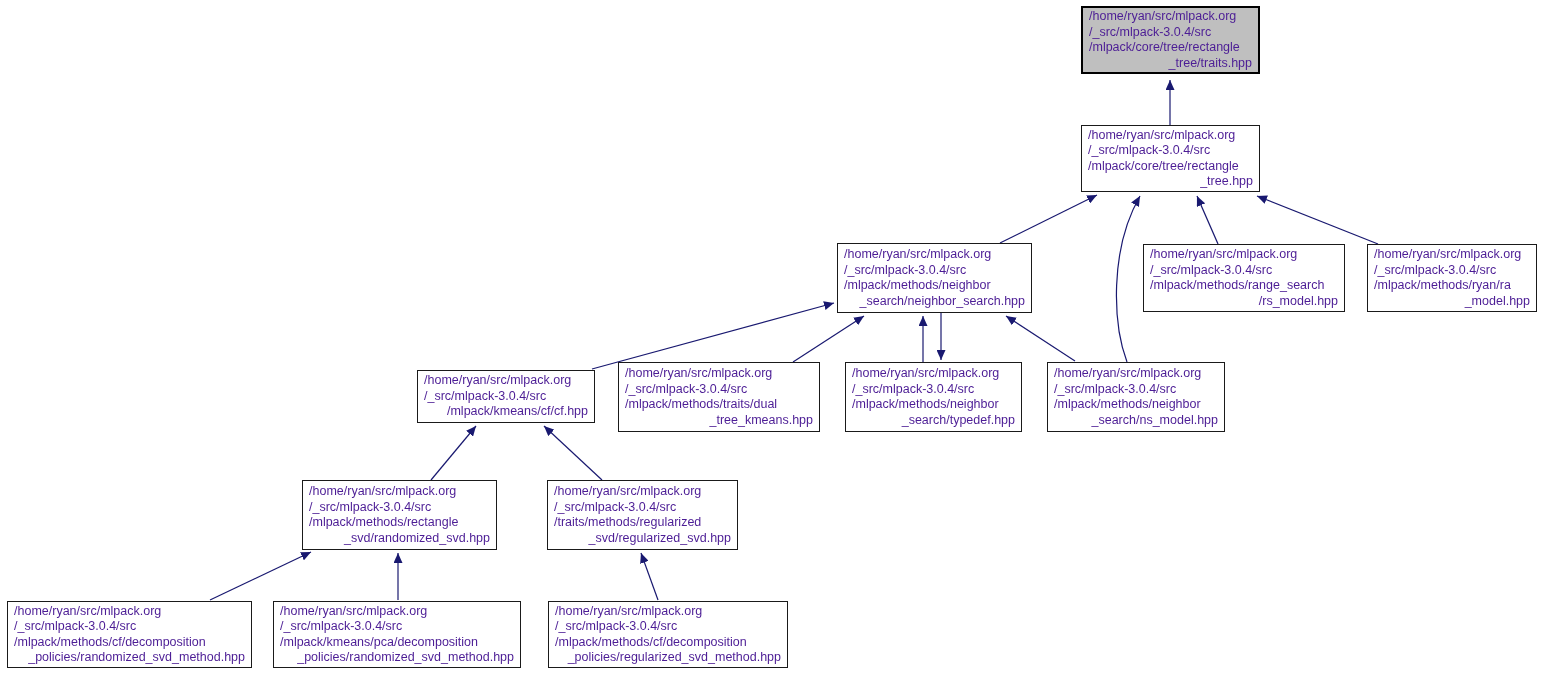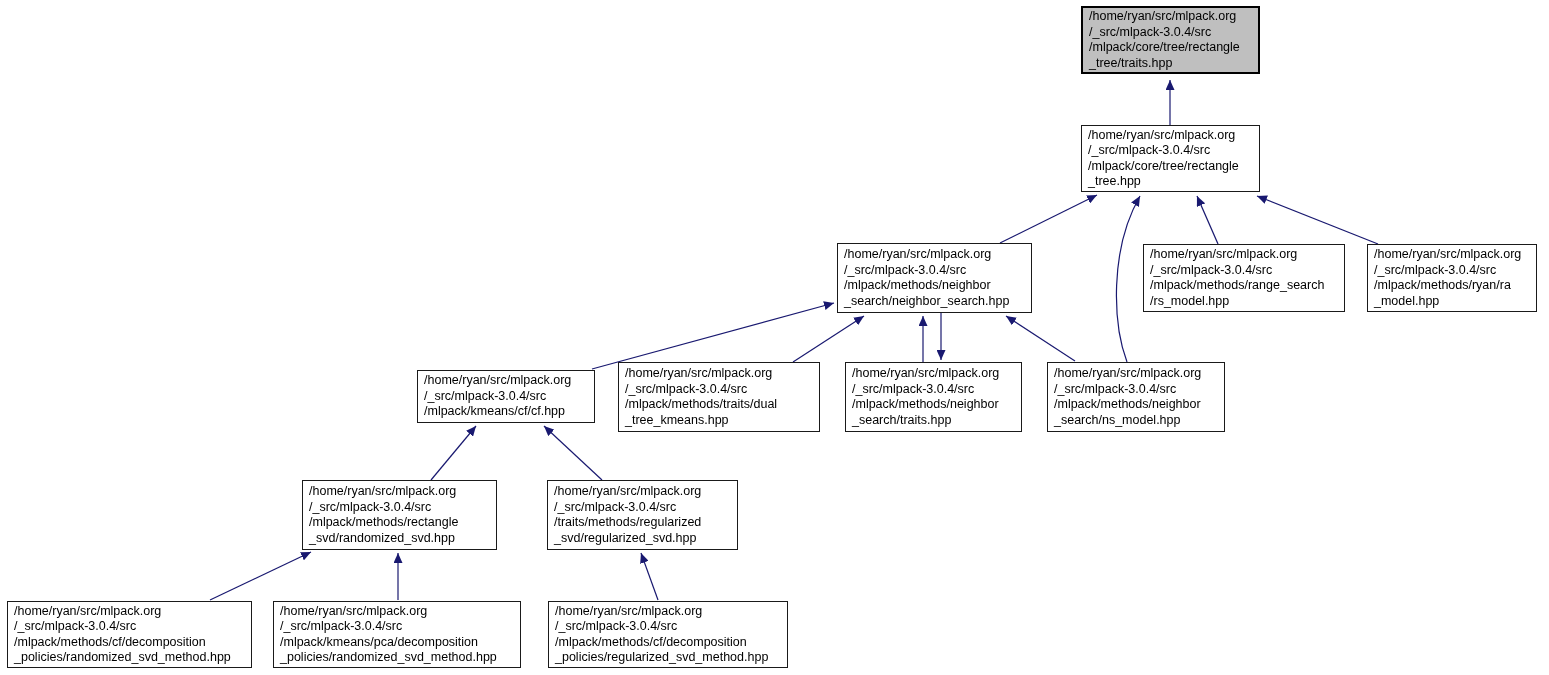--- a/index.html
+++ b/index.html
@@ -19,35 +19,35 @@
     left: 0;
     top: 0;
     z-index: 1;
   }
   .node {
     position: absolute;
     z-index: 2;
     box-sizing: border-box;
     background: #ffffff;
     border: 1px solid #1a1a1a;
-    color: #000000;
+    color: #4c1d95;
     font-size: 12.5px;
     line-height: 15.5px;
     padding: 2px 6px;
     display: flex;
     flex-direction: column;
     justify-content: center;
     cursor: pointer;
   }
   .node .ln {
     white-space: nowrap;
     text-align: left;
   }
   .node .ln:last-child {
-    text-align: left;
+    text-align: right;
   }
   .node.highlight {
     background: #bfbfbf;
     border-width: 2px;
     border-color: #000000;
   }
 </style>
 </head>
 <body>
 
@@ -121,21 +121,21 @@
   <span class="ln">/home/ryan/src/mlpack.org</span>
   <span class="ln">/_src/mlpack-3.0.4/src</span>
   <span class="ln">/mlpack/methods/traits/dual</span>
   <span class="ln">_tree_kmeans.hpp</span>
 </div>
 
 <div class="node" style="left:845px; top:362px; width:177px; height:70px;">
   <span class="ln">/home/ryan/src/mlpack.org</span>
   <span class="ln">/_src/mlpack-3.0.4/src</span>
   <span class="ln">/mlpack/methods/neighbor</span>
-  <span class="ln">_search/traits.hpp</span>
+  <span class="ln">_search/typedef.hpp</span>
 </div>
 
 <div class="node" style="left:1047px; top:362px; width:178px; height:70px;">
   <span class="ln">/home/ryan/src/mlpack.org</span>
   <span class="ln">/_src/mlpack-3.0.4/src</span>
   <span class="ln">/mlpack/methods/neighbor</span>
   <span class="ln">_search/ns_model.hpp</span>
 </div>
 
 <div class="node" style="left:302px; top:480px; width:195px; height:70px;">

